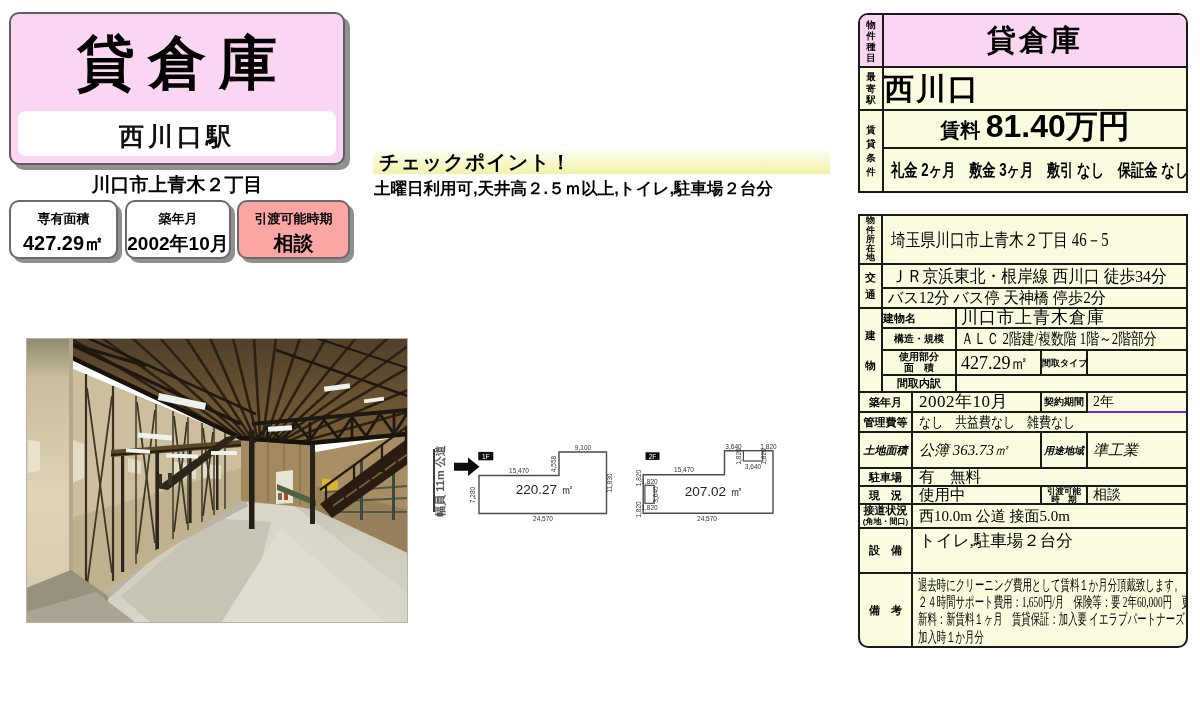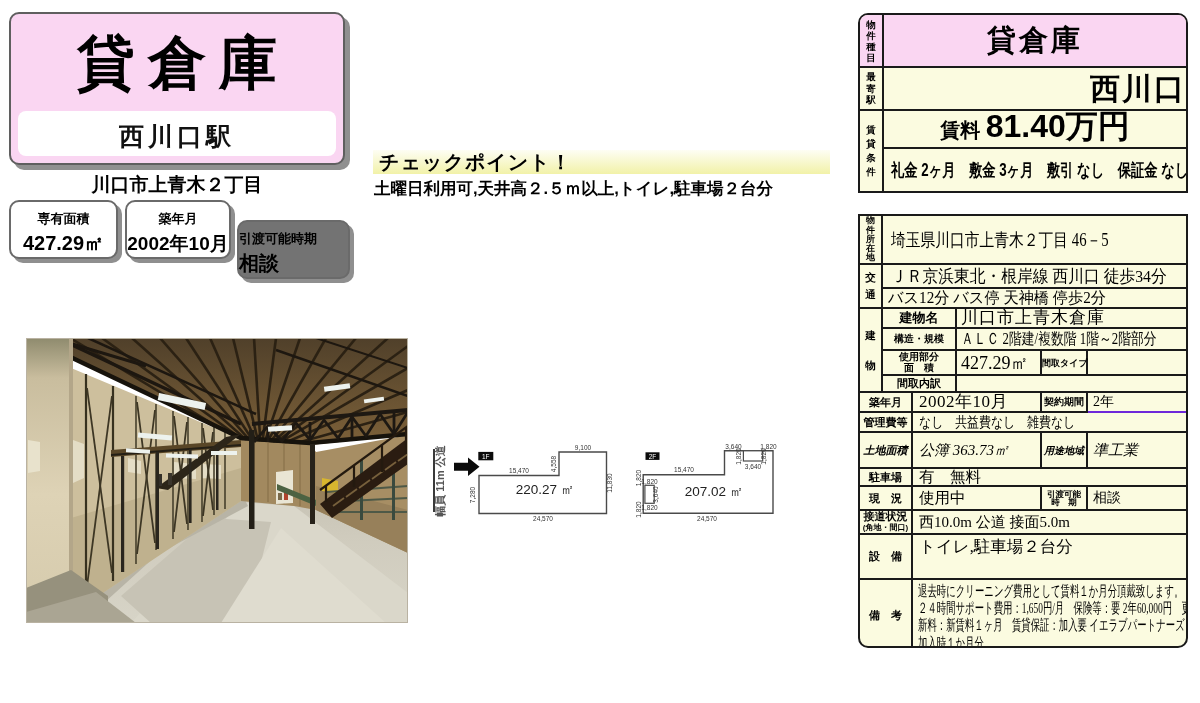--- a/index.html
+++ b/index.html
@@ -27,21 +27,21 @@
 <div class="abs" style="left:9px;top:200px;width:105px;height:55px;background:#fff;border:2px solid #6a6a6a;border-radius:10px;box-shadow:4px 4px 0 #8f8f8f;text-align:center;">
   <div style="font-size:13px;font-weight:bold;margin-top:8px;">専有面積</div>
   <div style="font-size:20px;font-weight:bold;margin-top:2px;white-space:nowrap;">427.29㎡</div>
 </div>
 
 <div class="abs" style="left:125px;top:200px;width:102px;height:55px;background:#fff;border:2px solid #6a6a6a;border-radius:10px;box-shadow:4px 4px 0 #8f8f8f;text-align:center;">
   <div style="font-size:13px;font-weight:bold;margin-top:8px;">築年月</div>
   <div style="font-size:19px;font-weight:bold;margin-top:3px;white-space:nowrap;">2002年10月</div>
 </div>
 
-<div class="abs" style="left:237px;top:200px;width:109px;height:55px;background:#737373;border:2px solid #6a6a6a;border-radius:10px;box-shadow:4px 4px 0 #8f8f8f;text-align:left;margin-top:20px;">
+<div class="abs" style="left:237px;top:200px;width:109px;height:55px;background:#fca5a5;border:2px solid #6a6a6a;border-radius:10px;box-shadow:4px 4px 0 #8f8f8f;text-align:center;">
   <div style="font-size:13px;font-weight:bold;margin-top:8px;">引渡可能時期</div>
   <div style="font-size:20px;font-weight:bold;margin-top:2px;">相談</div>
 </div>
 
 <div class="abs" style="left:373px;top:150px;width:457px;height:24px;background:linear-gradient(#fefef4,#f2f2a8);">
   <span style="font-size:20px;font-weight:bold;line-height:24px;padding-left:6px;letter-spacing:1px;">チェックポイント！</span>
 </div>
 
 <div class="abs" style="left:374px;top:178px;font-size:16.5px;font-weight:bold;color:#000;">土曜日利用可,天井高２.５ｍ以上,トイレ,駐車場２台分</div>
 
@@ -320,21 +320,21 @@
           </td>
 
   <td style="border-bottom:2px solid #1a1a1a;text-align:center;font-size:29px;line-height:43px;letter-spacing:3px;font-weight:bold;">貸倉庫</td>
 </tr>
 <tr style="height:43px;">
 
   <td style="border-bottom:2px solid #1a1a1a;border-right:2px solid #1a1a1a;">
             <div class="vlab" style="font-size:9.5px;line-height:11.5px;">最<br>寄<br>駅</div>
           </td>
 
-  <td style="border-bottom:2px solid #1a1a1a;text-align:right;font-size:30px;line-height:40px;letter-spacing:2px;font-weight:bold;">西川口</td>
+  <td style="border-bottom:2px solid #1a1a1a;text-align:left;font-size:30px;line-height:40px;letter-spacing:2px;font-weight:bold;">西川口</td>
 </tr>
 <tr style="height:33px;">
 
   <td rowspan="2" style="border-right:2px solid #1a1a1a;">
             <div class="vlab" style="font-size:9.5px;line-height:14px;">賃<br>貸<br>条<br>件</div>
           </td>
 
   <td style="border-bottom:2px solid #1a1a1a;text-align:center;line-height:30px;"><span style="font-size:20px;font-weight:bold;">賃料 </span><span style="font-size:32px;font-weight:bold;">81.40万円</span></td>
 </tr>
 <tr>
@@ -375,21 +375,21 @@
 <tr style="height:19px;">
 
   <td colspan="5" class="serif" style="border-bottom:2px solid #1a1a1a;padding-left:5px;"><span style="display:inline-block;font-size:16px;line-height:15px;transform:scaleX(0.95);transform-origin:0 50%;white-space:nowrap;">バス12分 バス停 天神橋 停歩2分</span></td>
 </tr>
 <tr style="height:20px;">
 
   <td rowspan="4" style="border:2px solid #1a1a1a;border-top:none;border-left:none;">
             <div class="vlab" style="font-size:10.5px;line-height:30px;">建<br>物</div>
           </td>
 
-  <td colspan="2" style="border:2px solid #1a1a1a;border-top:none;border-left:none;text-align:center;font-size:13px;line-height:12px;font-weight:bold;margin-top:43px;">建物名</td>
+  <td colspan="2" style="border:2px solid #1a1a1a;border-top:none;border-left:none;font-size:11px;line-height:12px;font-weight:bold;margin-top:43px;">建物名</td>
 
   <td colspan="3" class="serif" style="border-bottom:2px solid #1a1a1a;font-size:17px;line-height:16px;letter-spacing:1px;padding-left:4px;">川口市上青木倉庫</td>
 </tr>
 <tr style="height:22px;">
 
   <td colspan="2" style="border:2px solid #1a1a1a;border-top:none;border-left:none;text-align:center;font-size:10px;line-height:12px;font-weight:bold;">構造・規模</td>
 
   <td colspan="3" class="serif" style="border-bottom:2px solid #1a1a1a;padding-left:4px;"><span style="display:inline-block;font-size:16px;line-height:17px;transform:scaleX(0.8);transform-origin:0 50%;white-space:nowrap;">ＡＬＣ 2階建/複数階 1階～2階部分</span></td>
 </tr>
 <tr style="height:25px;">
@@ -433,21 +433,21 @@
   <td style="border:2px solid #1a1a1a;border-top:none;border-left:none;text-align:center;font-size:10px;line-height:13px;font-weight:bold;">用途地域</td>
 
   <td class="serif" style="border-bottom:2px solid #1a1a1a;font-size:15px;line-height:14px;padding-left:5px;">準工業</td>
 </tr>
 <tr style="height:18px;">
 
   <td colspan="2" style="border:2px solid #1a1a1a;border-top:none;border-left:none;text-align:center;font-size:11px;line-height:13px;font-weight:bold;">駐車場</td>
 
   <td colspan="4" class="serif" style="border-bottom:2px solid #1a1a1a;font-size:15.5px;line-height:14px;padding-left:6px;">有　無料</td>
 </tr>
-<tr style="height:24px;">
+<tr style="height:18px;">
 
   <td colspan="2" style="border:2px solid #1a1a1a;border-top:none;border-left:none;text-align:center;font-size:11px;line-height:13px;font-weight:bold;">現　況</td>
 
   <td colspan="2" class="serif" style="border-bottom:2px solid #1a1a1a;border-right:2px solid #1a1a1a;font-size:15.5px;line-height:14px;padding-left:6px;">使用中</td>
 
   <td style="border:2px solid #1a1a1a;border-top:none;border-left:none;text-align:center;font-size:8.5px;font-weight:bold;line-height:8px;">引渡可能<br>時　期</td>
 
   <td class="serif" style="border-bottom:2px solid #1a1a1a;font-size:14px;line-height:14px;padding-left:5px;">相談</td>
 </tr>
 <tr style="height:23px;">

